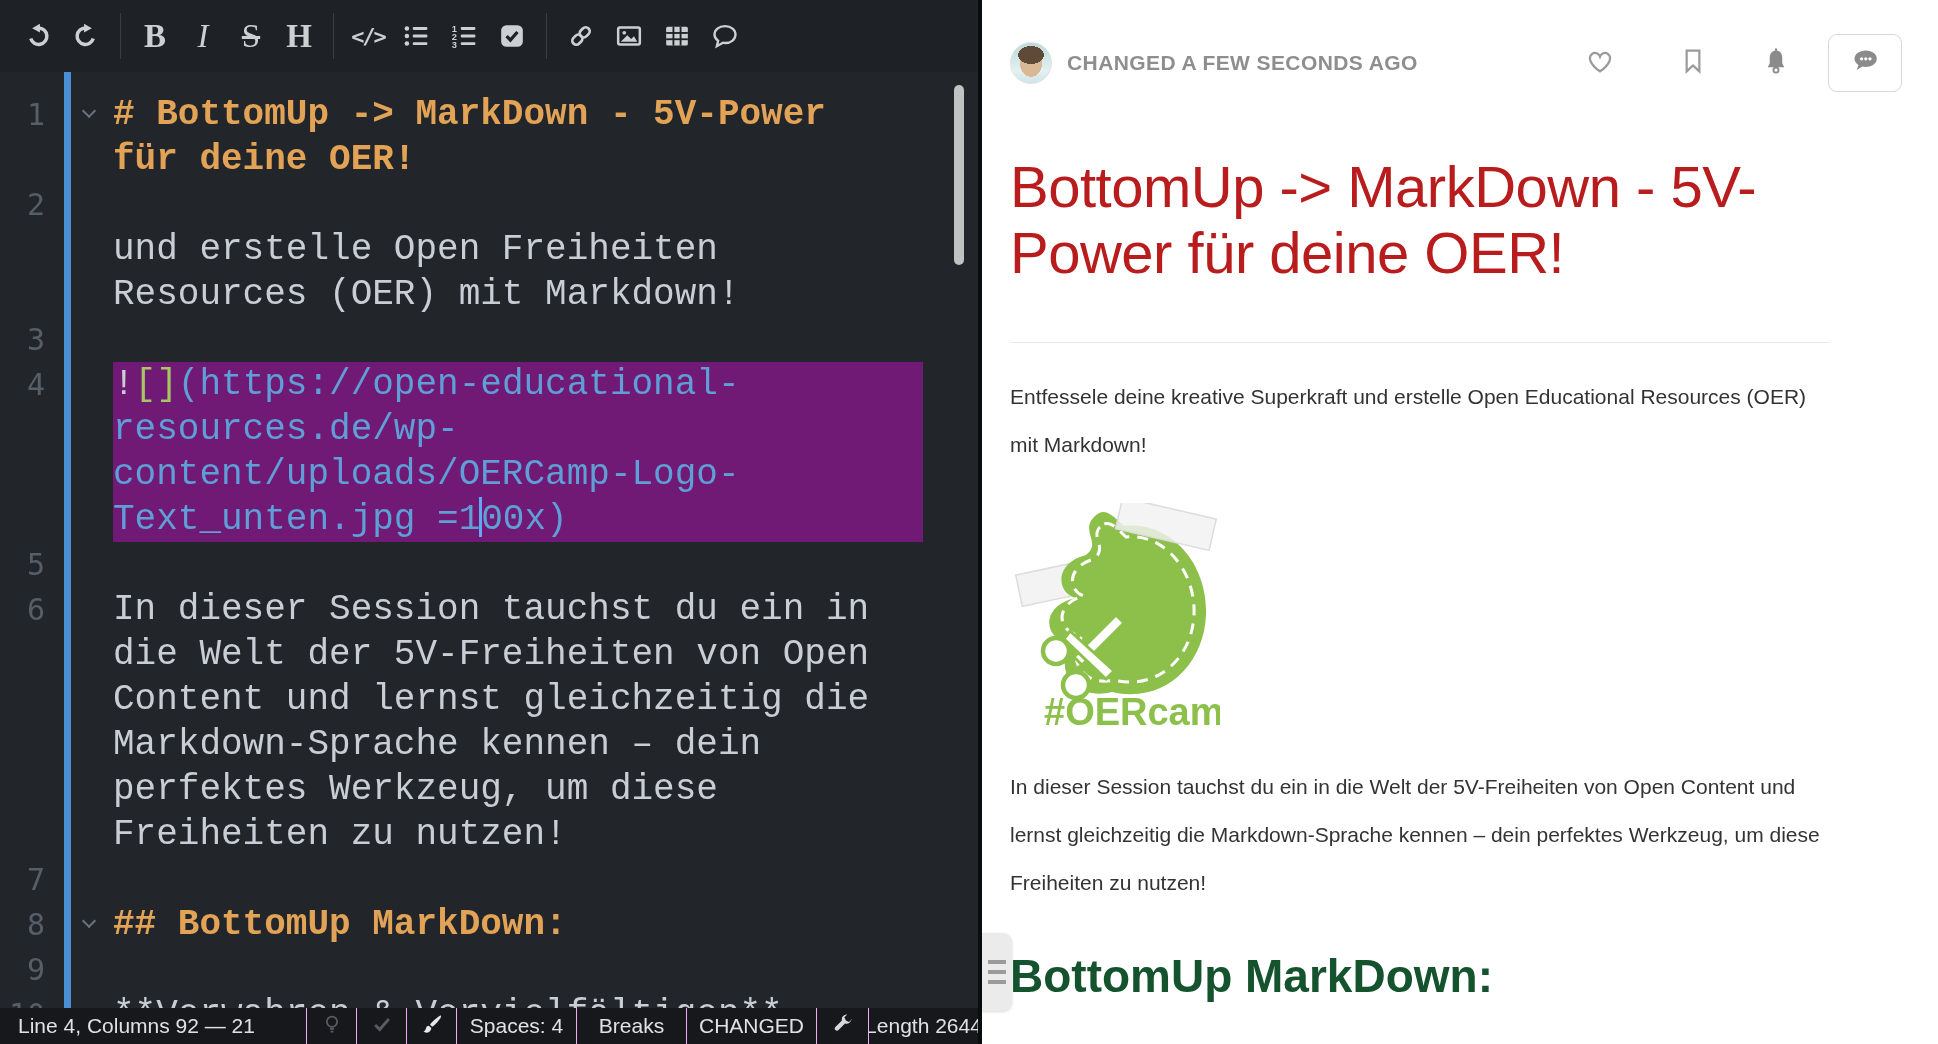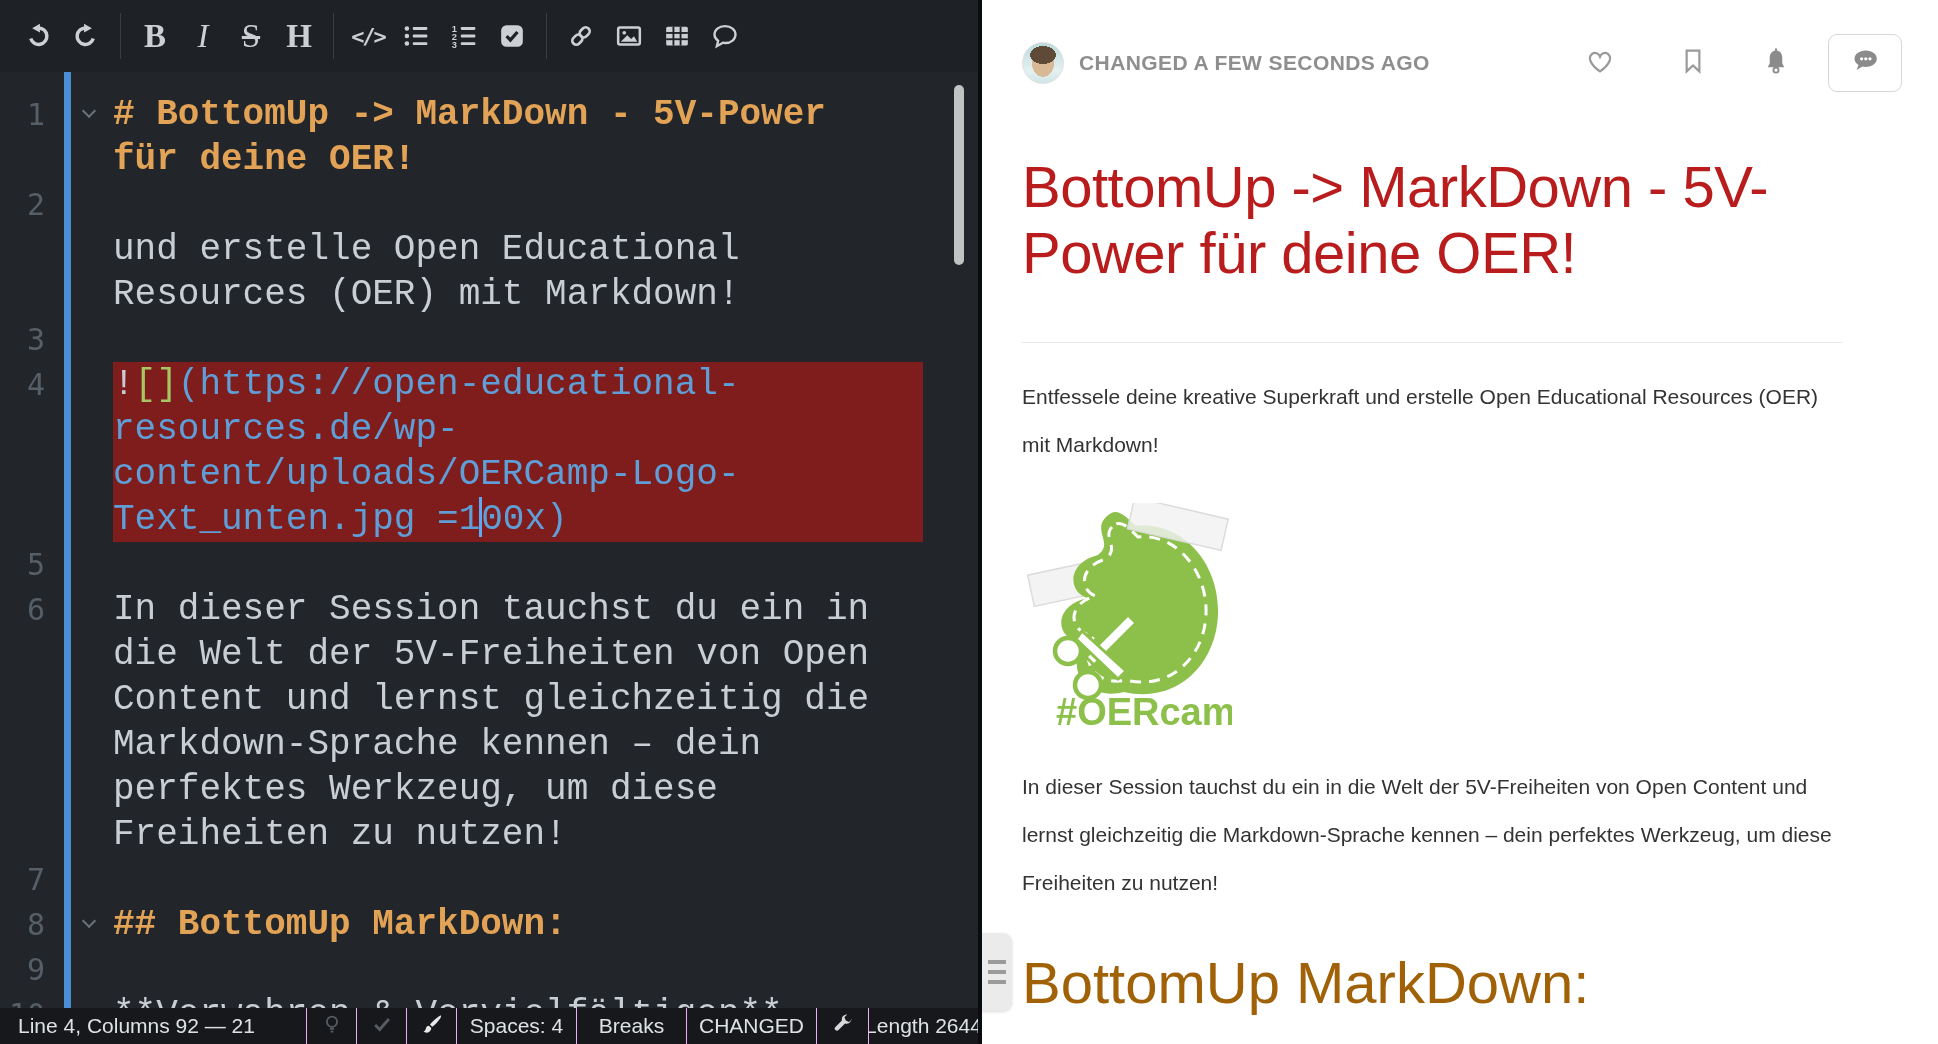--- a/index.html
+++ b/index.html
@@ -28,41 +28,41 @@
   .blue-bar { position:absolute; left:64px; top:0; bottom:0; width:7px; background:#4a8fd6; }
   .line-row { display:flex; align-items:flex-start; }
   .gut { flex:none; width:58px; text-align:right; padding-right:13px;
          font-family:"DejaVu Sans Mono", monospace; font-size:30px; line-height:45px; color:#565e67; }
   .chevcol { flex:none; width:55px; position:relative; height:45px; }
   .chev { position:absolute; left:26px; top:14px; width:10px; height:10px;
           border-right:2px solid #6a737c; border-bottom:2px solid #6a737c; transform:rotate(45deg); }
   .lcontent { flex:1; margin-right:14px; font-family:Liberation Mono, monospace;
               font-size:36px; line-height:45px; white-space:pre-wrap; min-height:45px;
               color:#c8ced4; max-width:810px; }
-  .line-row.active .lcontent { background:#7f1d1d; }
+  .line-row.active .lcontent { background:#701a75; }
   .tok-h { color:#e2a356; font-weight:bold; }
   .tok-p { color:#c8ced4; }
   .tok-g { color:#a5c663; }
   .tok-u { color:#5f9ed6; }
   .caret { display:inline-block; width:3px; height:40px; background:#5fa8f5;
            margin:0 -1px; vertical-align:-8px; }
 
   .scroll-thumb { position:absolute; right:14px; top:85px; width:10px; height:180px;
                   border-radius:5px; background:#cfcfcf; opacity:.92; }
 
   .statusbar { position:absolute; left:0; right:0; bottom:0; height:36px; background:#16181b;
                display:flex; align-items:stretch; color:#dfe2e5; font-size:21px; z-index:5; }
   .scell { display:flex; align-items:center; justify-content:center; border-left:1px solid #f0abfc;
            white-space:nowrap; overflow:hidden; }
   .scell:first-child { border-left:none; justify-content:flex-start; padding-left:12px;margin-left:6px; }
   .dim-ic { color:#565b61; }
 
   
   .preview-pane { position:relative; flex:1; height:1044px; background:#ffffff; overflow:hidden; }
-  .pv-inner { padding:0 36px 0 40px; }
+  .pv-inner { padding:0 36px 0 28px; }
   .pv-header { margin-top:40px; height:46px; display:flex; align-items:center; }
   .avatar { width:42px; height:42px; border-radius:50%; flex:none; overflow:hidden;
             background:
               radial-gradient(ellipse 13px 9px at 50% 30%, #5f4a38 0 99%, transparent 100%),
               radial-gradient(ellipse 11px 13px at 50% 52%, #d9b896 0 99%, transparent 100%),
               linear-gradient(#bcd9db, #e4f1f2 70%, #cfe4e6);
             border:1px solid #e2e2e2; cursor:pointer; }
   .changed { margin-left:15px; color:#8e8e8e; font-size:21px; letter-spacing:.4px; font-weight:bold; }
   .pv-actions { margin-left:auto; display:flex; align-items:center; }
   .pv-icon { cursor:pointer; display:flex; align-items:center; justify-content:center; }
@@ -71,21 +71,21 @@
   .bell  { margin-right:36px; }
   .cbtn { width:74px; height:58px; border:1.5px solid #d7d7d7; border-radius:9px;
           display:flex; align-items:center; justify-content:center; cursor:pointer; background:#fff; }
 
   .pv-h1 { margin-top:68px; font-size:58px; line-height:66px; font-weight:normal;
            color:#b91c1c; letter-spacing:-.5px; max-width:820px; }
   .pv-hr1 { margin-top:56px; border:none; border-top:1px solid #e8e8e8; width:820px; }
   .pv-p { margin-top:30px; font-size:21px; line-height:48px; color:#333; max-width:820px; }
   .pv-logo { margin-top:34px; display:block; }
   .pv-p2 { margin-top:28px; }
-  .pv-h2 { margin-top:42px; font-size:58px; font-weight:normal; color:#a16207; }
+  .pv-h2 { margin-top:42px; font-size:46px; font-weight:bold; color:#14532d; }
 
   .drag-handle { position:absolute; left:0; top:933px; width:30px; height:78px;
                  background:#ebebeb; border-radius:0 9px 9px 0; cursor:col-resize;
                  display:flex; flex-direction:column; align-items:center; justify-content:center;
                  gap:6px; box-shadow:0 1px 3px rgba(0,0,0,.15); z-index:6; }
   .drag-handle span { width:18px; height:4px; background:#9b9b9b; display:block; }
 </style>
 </head>
 <body>
 
@@ -209,21 +209,21 @@
           <div class="line-row">
             <div class="gut">1</div>
             <div class="chevcol">
               <span class="chev"></span>
             </div>
             <div class="lcontent"><span class="tok-h"># BottomUp -&gt; MarkDown - 5V-Power</span><br><span class="tok-h">für deine OER!</span></div>
           </div>
           <div class="line-row">
             <div class="gut">2</div>
             <div class="chevcol"></div>
-            <div class="lcontent"><br><span class="tok-p">und erstelle Open Educational</span><br><span class="tok-p">Resources (OER) mit Markdown!</span></div>
+            <div class="lcontent"><br><span class="tok-p">und erstelle Open Freiheiten</span><br><span class="tok-p">Resources (OER) mit Markdown!</span></div>
           </div>
           <div class="line-row">
             <div class="gut">3</div>
             <div class="chevcol"></div>
             <div class="lcontent"></div>
           </div>
           <div class="line-row active">
             <div class="gut">4</div>
             <div class="chevcol"></div>
             <div class="lcontent"><span class="tok-p">!</span><span class="tok-g">[]</span><span class="tok-u">(https://open-educational-</span><br><span class="tok-u">resources.de/wp-</span><br><span class="tok-u">content/uploads/OERCamp-Logo-</span><br><span class="tok-u">Text_unten.jpg =1</span><span class="caret"></span><span class="tok-u">00x)</span></div>

